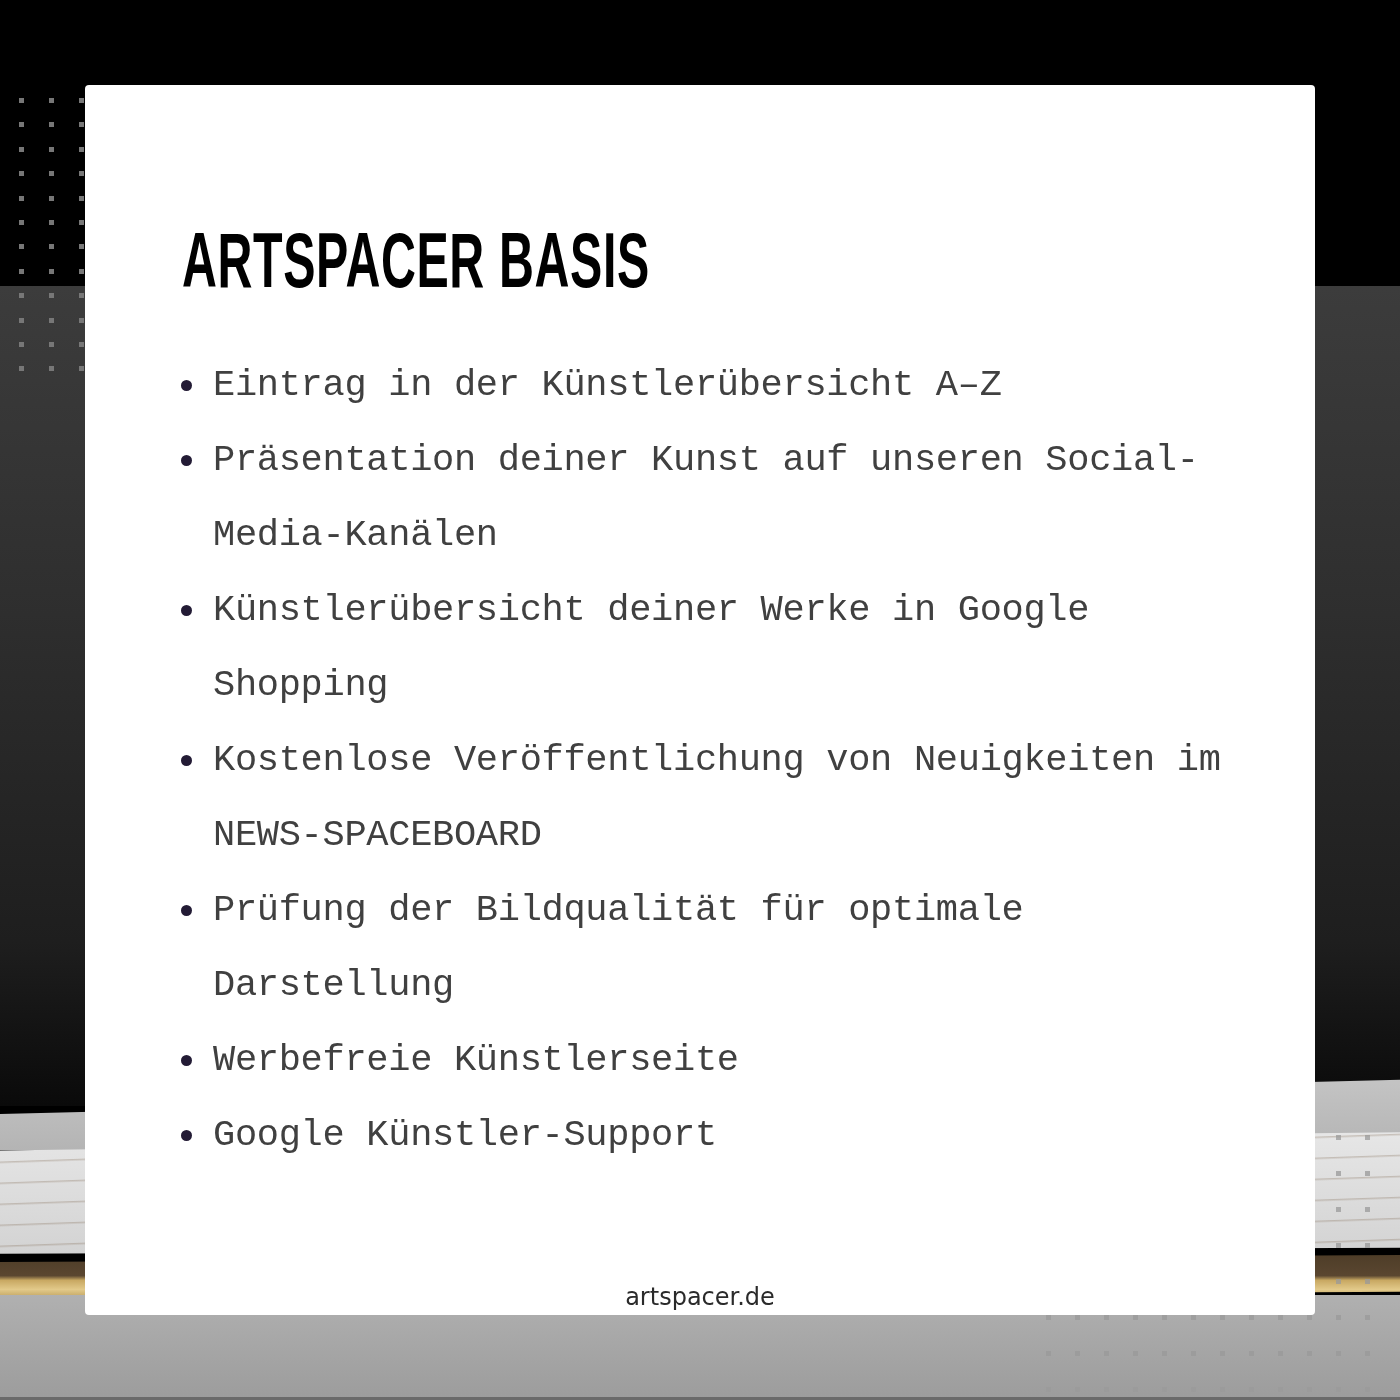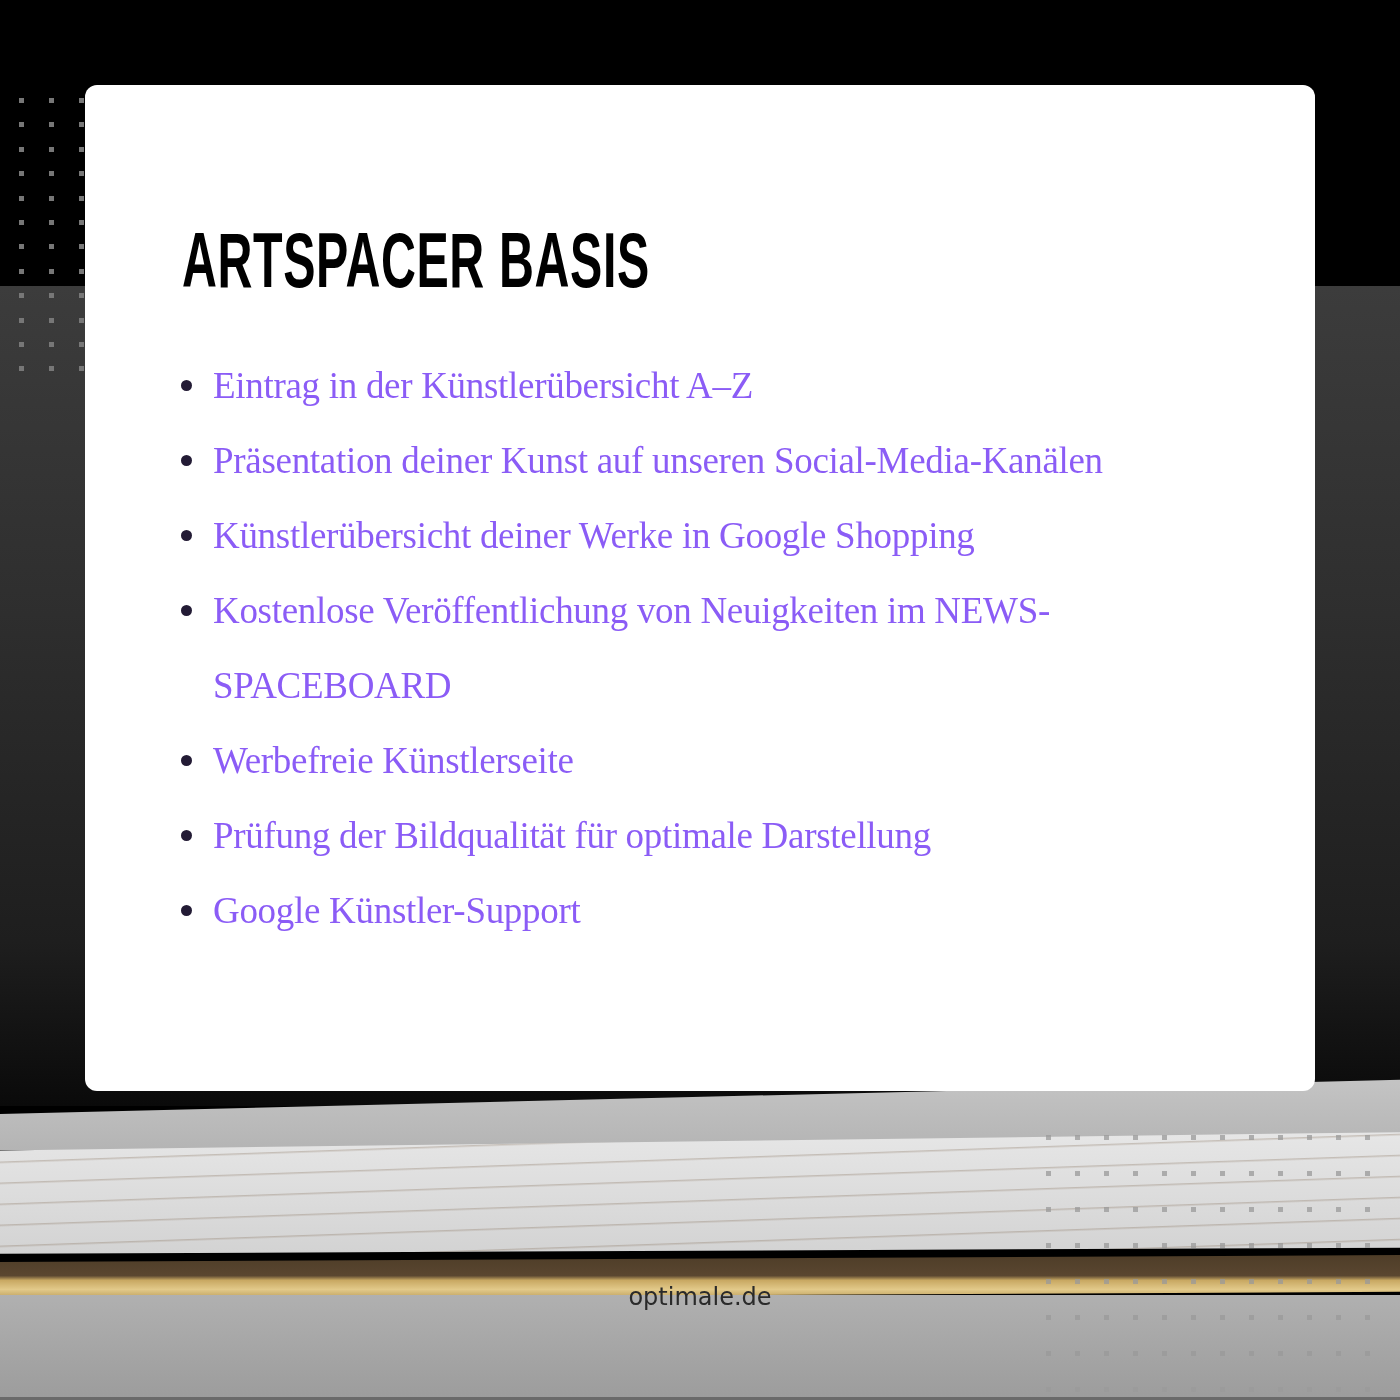--- a/index.html
+++ b/index.html
@@ -40,38 +40,38 @@
 
     
     .dots { position: absolute; display: grid; }
     .dot { width: 5px; height: 5px; background: #777; }
     .dots-left { left: 19px; top: 98px; grid-template-columns: repeat(3, 5px); column-gap: 25px; row-gap: 19.4px; }
     .dots-br { left: 1046px; top: 1135px; grid-template-columns: repeat(12, 5px); column-gap: 24px; row-gap: 31px; }
     .dots-br .dot { background: #999; opacity: 0.75; }
 
     
     .card {
-      position: absolute; left: 85px; top: 85px; width: 1230px; height: 1006px;
-      background: #fff; border-radius: 12px;
+      position: absolute; left: 85px; top: 85px; width: 1230px; height: 1230px;
+      background: #fff; border-radius: 4px;
     }
     .title {
       position: absolute; left: 97px; top: 130px; margin: 0;
       font-family: "Liberation Sans", sans-serif; font-weight: bold;
       font-size: 78px; line-height: 90px; color: #000;
       transform: scaleX(0.62); transform-origin: left center; letter-spacing: 1px;
       white-space: nowrap;
     }
     .features {
       position: absolute; left: 88px; top: 263px; width: 1060px;
       margin: 0; padding: 0; list-style: none;
     }
     .feature {
       position: relative; padding-left: 40px;
-      font-family: Liberation Serif, serif; font-size: 37px; line-height: 75px;
-      color: #8b5cf6; letter-spacing: -0.3px;
+      font-family: Liberation Mono, monospace; font-size: 37px; line-height: 75px;
+      color: #404040; letter-spacing: -0.3px;
     }
     .bullet {
       position: absolute; left: 8px; top: 32px; width: 11px; height: 11px;
       border-radius: 50%; background: #231b35;
     }
     .footer-url {
       position: absolute; left: 0; width: 100%; top: 1198px; text-align: center;
       font-family: "DejaVu Sans", sans-serif; font-size: 24px; color: #2a2a2a;
     }
   </style>
@@ -224,18 +224,18 @@
     <span class="dot"></span>
   </div>
 
 <div class="card">
   <h1 class="title">ARTSPACER BASIS</h1>
   <ul class="features">
     <li class="feature"><span class="bullet"></span><span>Eintrag in der Künstlerübersicht A–Z</span></li>
     <li class="feature"><span class="bullet"></span><span>Präsentation deiner Kunst auf unseren Social-Media-Kanälen</span></li>
     <li class="feature"><span class="bullet"></span><span>Künstlerübersicht deiner Werke in Google Shopping</span></li>
     <li class="feature"><span class="bullet"></span><span>Kostenlose Veröffentlichung von Neuigkeiten im NEWS-SPACEBOARD</span></li>
+    <li class="feature"><span class="bullet"></span><span>Prüfung der Bildqualität für optimale Darstellung</span></li>
     <li class="feature"><span class="bullet"></span><span>Werbefreie Künstlerseite</span></li>
-    <li class="feature"><span class="bullet"></span><span>Prüfung der Bildqualität für optimale Darstellung</span></li>
     <li class="feature"><span class="bullet"></span><span>Google Künstler-Support</span></li>
   </ul>
-  <div class="footer-url">optimale.de</div>
+  <div class="footer-url">artspacer.de</div>
 </div>
 
 </body></html>

